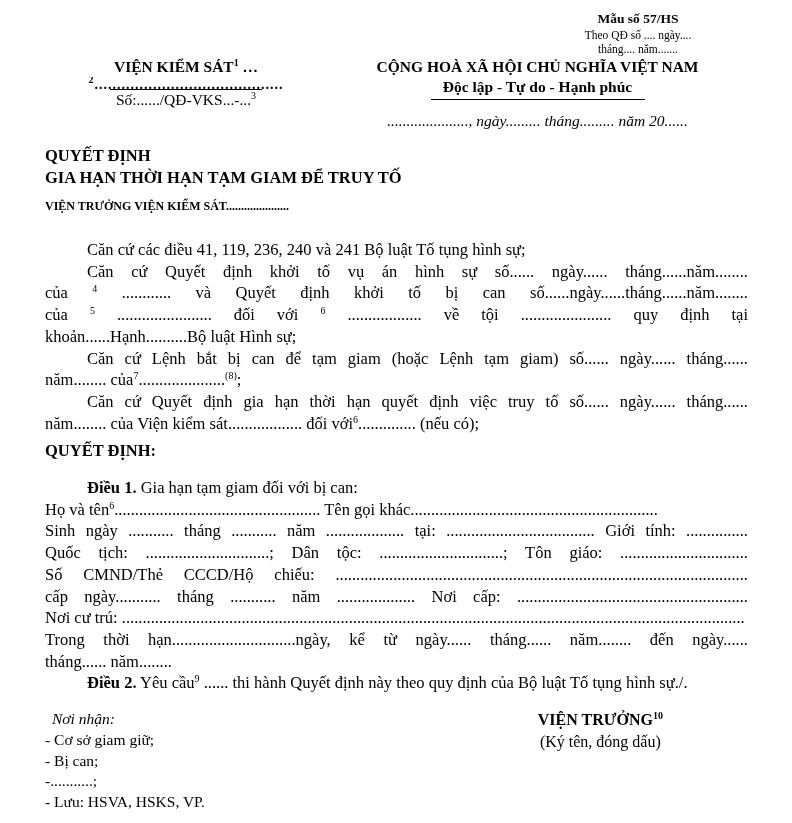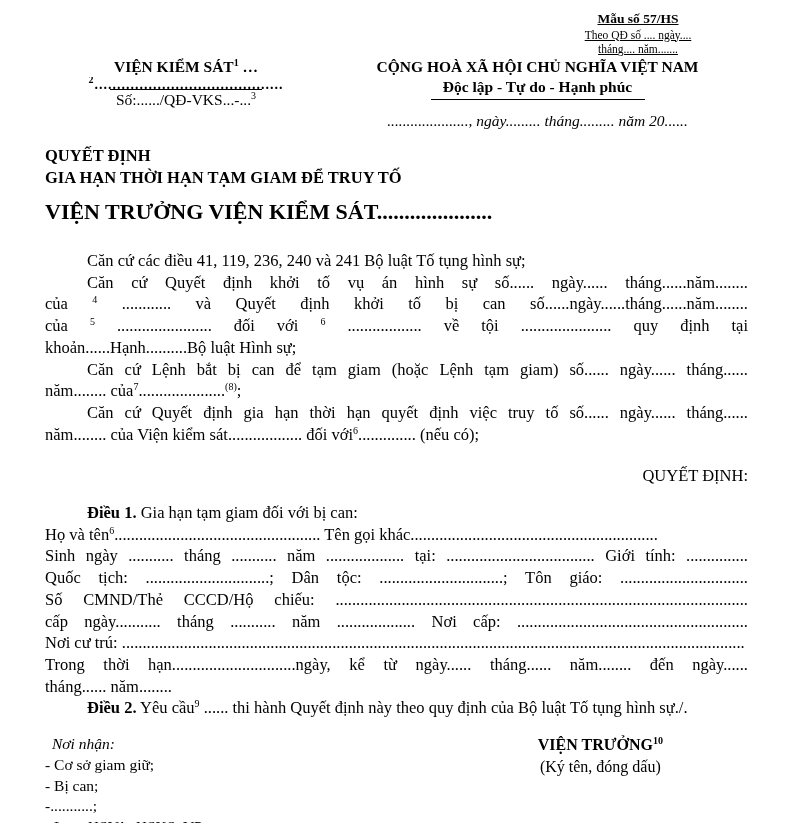--- a/index.html
+++ b/index.html
@@ -4,45 +4,45 @@
 <style>
   html,body{margin:0;padding:0;background:#fff;}
   .page{
     width:792px;height:823px;background:#ffffff;color:#000;
     font-family:"Liberation Serif","DejaVu Serif",serif;
     font-size:16.5px;position:relative;box-sizing:border-box;
     padding:8px 44px 0 45px;overflow:hidden;
   }
   sup{font-size:10px;line-height:0;vertical-align:super;}
   
-  .form-tag{position:absolute;top:10px;left:549px;width:178px;text-align:center;line-height:1.3;text-decoration:underline;}
+  .form-tag{position:absolute;top:10px;left:549px;width:178px;text-align:center;line-height:1.3;}
   .form-tag .l1{font-weight:bold;font-size:13.5px;}
   .form-tag .l2,.form-tag .l3{font-size:11.5px;}
   
   .header{display:flex;margin-top:50px;}
   .h-left{width:282px;text-align:center;}
   .vks-title{font-weight:bold;font-size:15.5px;}
   .vks-dots{font-weight:bold;font-size:14px;letter-spacing:1px;margin-top:1px;white-space:nowrap;overflow:hidden;}
   .vks-rule{width:152px;border-top:1.6px solid #000;margin:-4px auto 0;}
   .so-line{font-size:15.5px;margin-top:1px;}
   .h-right{flex:1;text-align:center;}
   .nation{font-weight:bold;font-size:15.5px;}
   .motto{font-weight:bold;font-size:15.5px;margin-top:2px;}
   .motto-rule{width:214px;border-top:1.6px solid #000;margin:3px auto 0;}
   .date-line{font-style:italic;font-size:15.5px;margin-top:12px;}
   
   .title-block{text-align:left;margin-top:15px;}
   .title-l1,.title-l2{font-weight:bold;font-size:16.5px;line-height:21.5px;}
-  .issuer{font-weight:bold;font-size:22px;margin-top:11px;}
+  .issuer{font-weight:bold;font-size:12px;margin-top:11px;}
   
   .doc-body{margin-top:25px;line-height:21.7px;}
   .ln{min-height:21.7px;}
   .ind{text-indent:42px;}
   .stretch{text-align:justify;text-align-last:justify;}
-  .decision-heading{text-align:right;font-weight:normal;margin:20px 0 15px;}
+  .decision-heading{text-align:left;font-weight:bold;margin:6px 0 15px;}
   
   .footer{display:flex;margin-top:15px;}
   .f-left{width:58%;font-size:15.5px;line-height:20.8px;}
   .f-left .nn{font-weight:normal;font-style:italic;margin-left:7px;}
   .f-right{width:42%;text-align:center;font-size:16px;line-height:21.5px;}
   .f-right .signer{font-weight:bold;}
 </style>
 </head>
 <body>
 

